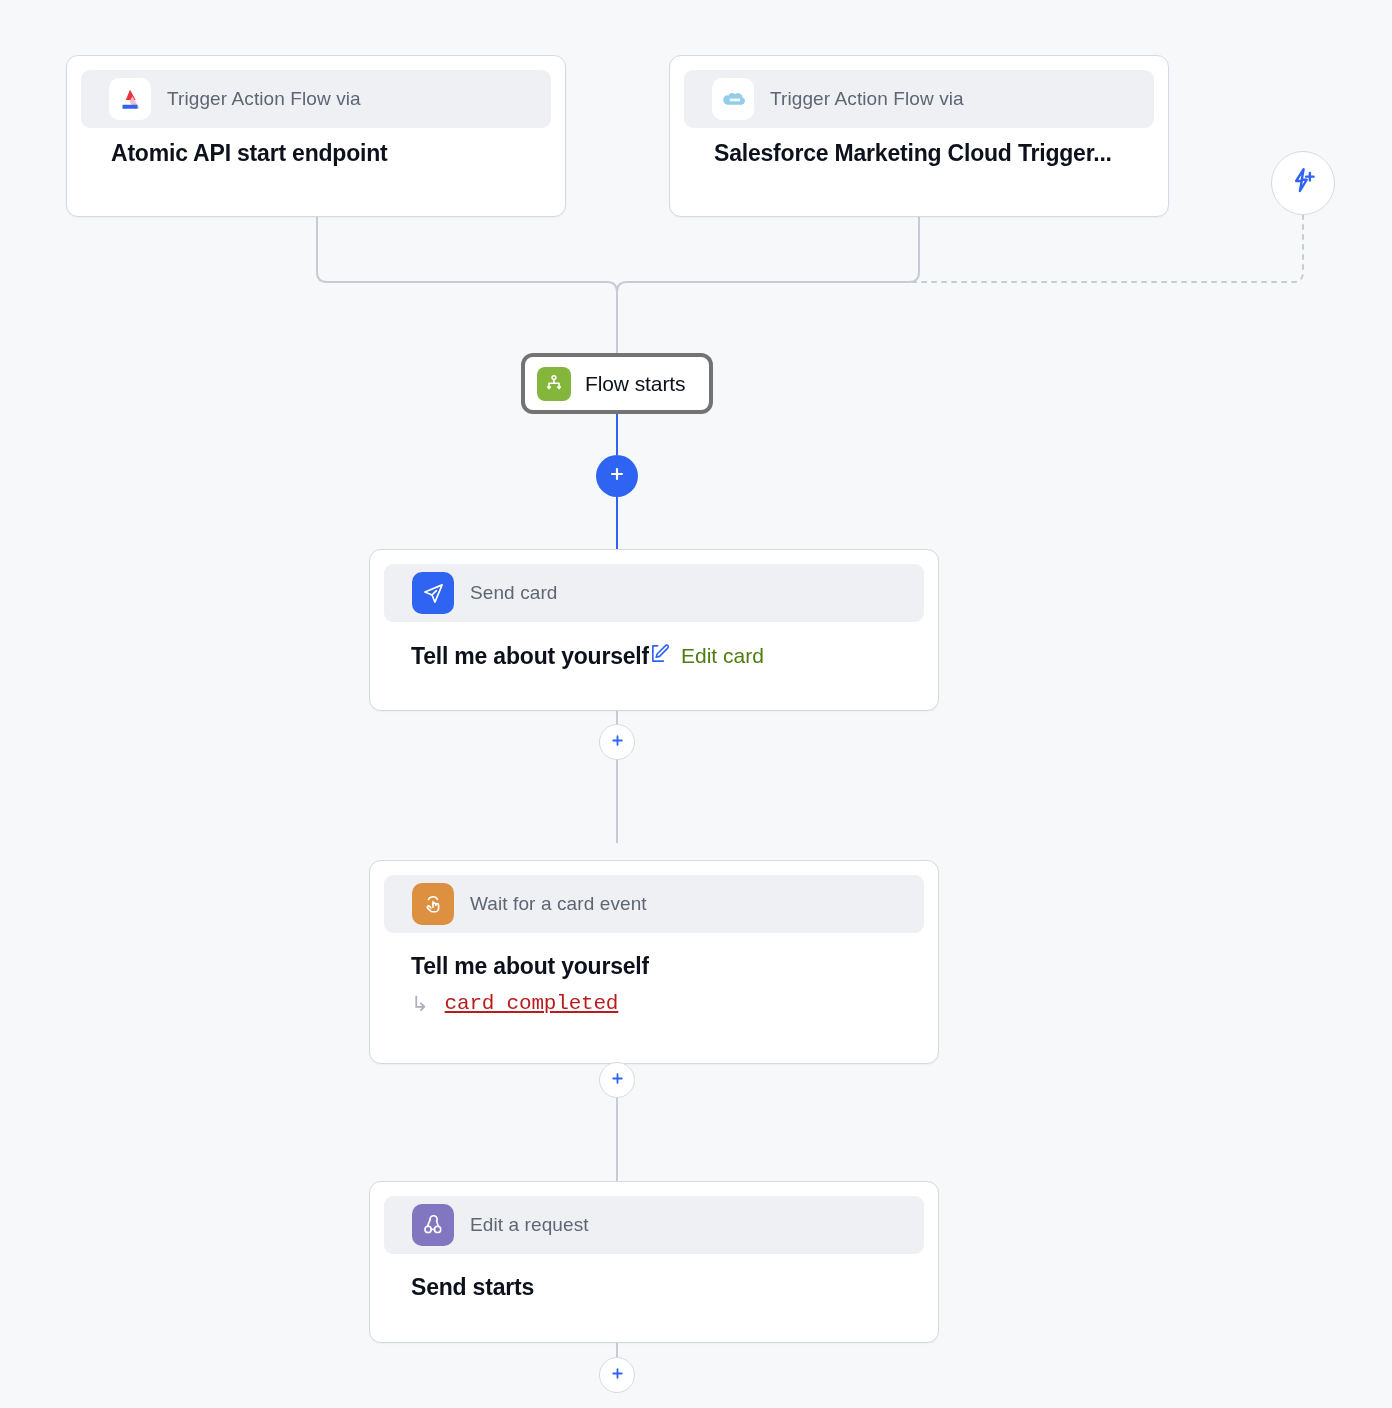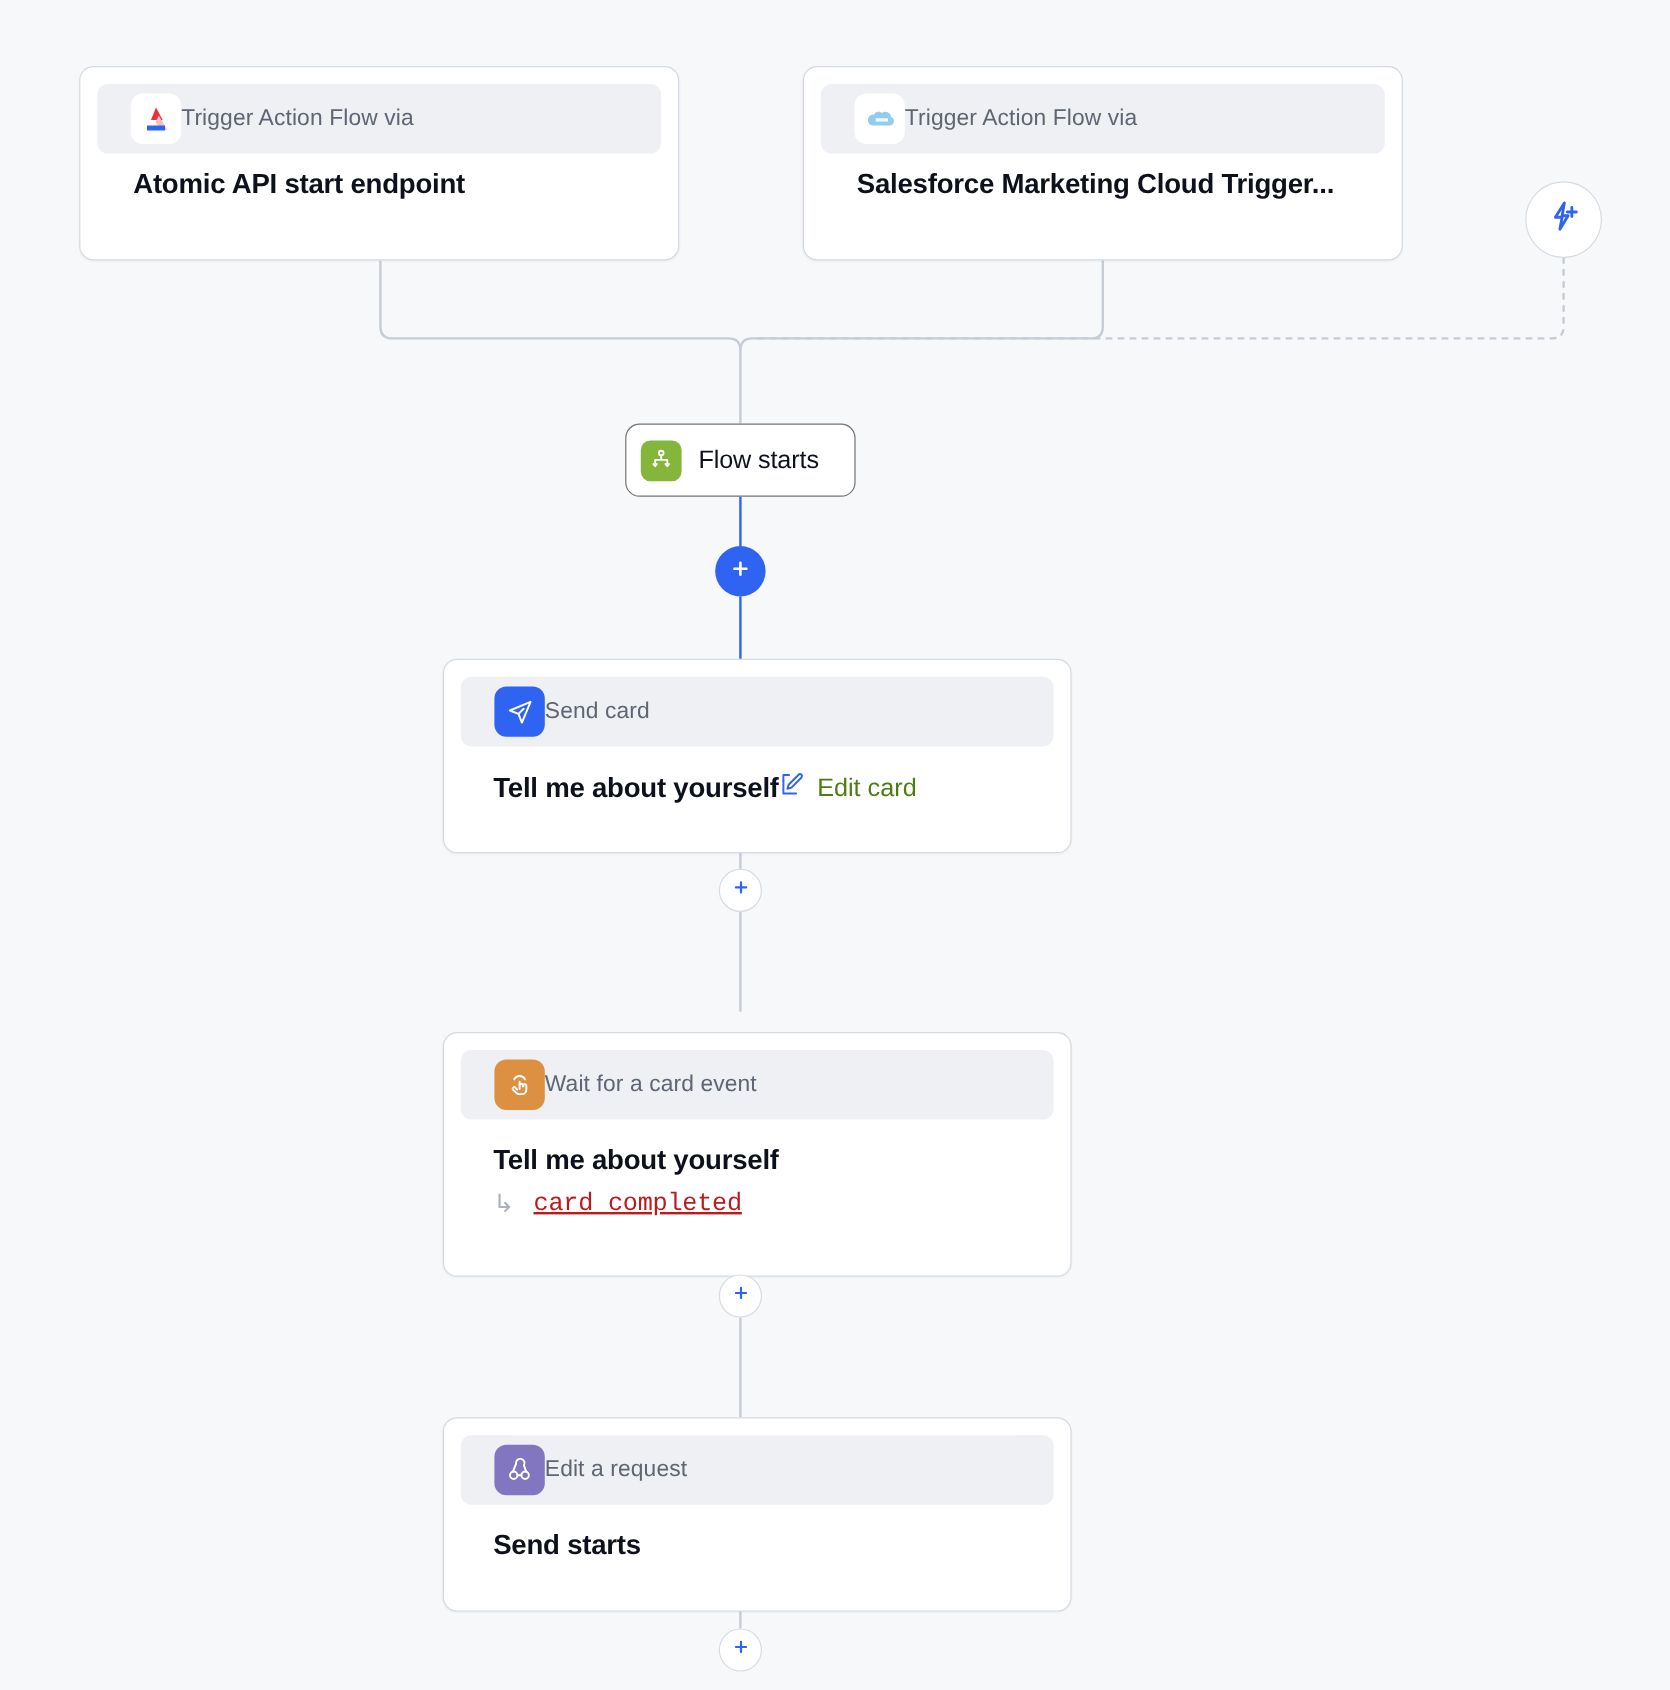--- a/index.html
+++ b/index.html
@@ -31,20 +31,21 @@
     position: absolute;
     background: #ffffff;
     border: 1px solid #d4dae1;
     border-radius: 12px;
     box-shadow: 0 1px 2px rgba(16,24,40,.04);
   }
 
   .node-header {
     display: flex;
     align-items: center;
+    gap: 16px;
     background: #eef0f4;
     border-radius: 9px;
     height: 58px;
     padding: 0 28px;
   }
 
   .node-icon {
     width: 42px;
     height: 42px;
     border-radius: 10px;
@@ -99,21 +100,21 @@
   }
 
   
   #flow-starts {
     position: absolute;
     left: 521px;
     top: 353px;
     width: 192px;
     height: 61px;
     background: #ffffff;
-    border: 1px solid #737373;
+    border: 4px solid #737373;
     border-radius: 12px;
     display: flex;
     align-items: center;
     gap: 14px;
     padding: 0 20px 0 12px;
     cursor: pointer;
   }
 
   #flow-starts .node-icon { width: 34px; height: 34px; flex: 0 0 34px; border-radius: 8px; }
 
@@ -142,21 +143,21 @@
     display: flex; align-items: center; justify-content: center;
     cursor: pointer;
   }
 
   #plus-after-start { left: 596px; top: 455px; }
   #plus-after-send-card   { left: 599px; top: 724px; }
   #plus-after-wait        { left: 599px; top: 1062px; }
   #plus-after-send-request{ left: 599px; top: 1357px; }
 
   
-  .action-block { left: 369px; width: 524px; padding: 14px; }
+  .action-block { left: 369px; width: 570px; padding: 14px; }
 
   #block-send-card    { top: 549px;  height: 162px; }
   #block-wait-event   { top: 829px;  height: 204px; margin-top: 31px; }
   #block-send-request { top: 1181px; height: 162px; }
 
   .block-body {
     display: flex;
     align-items: center;
     justify-content: flex-start;
     margin: 20px 14px 0 27px;

